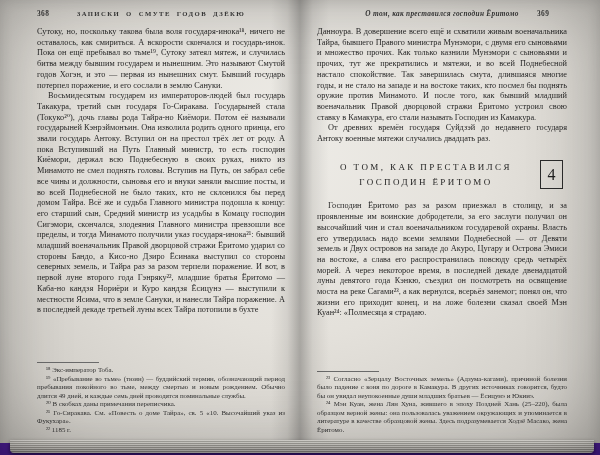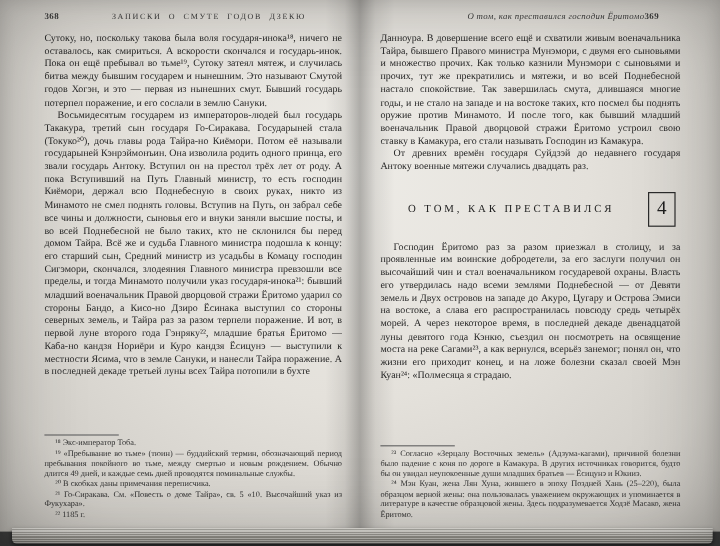--- a/index.html
+++ b/index.html
@@ -1,21 +1,21 @@
 <!DOCTYPE html>
 <html lang="ru"><head>
 <meta charset="utf-8">
 <style>
   html,body{margin:0;padding:0;}
   body{
     width:600px;height:455px;overflow:hidden;
     background:#2e2b28;
     font-family:"Liberation Serif","DejaVu Serif",serif;
   }
-  .photo{position:relative;width:600px;height:455px;background:#404040;}
+  .photo{position:relative;width:600px;height:455px;background:#4c1d95;}
   
   .edge{
     position:absolute;left:10px;right:6px;bottom:2px;height:13px;
     background:
       repeating-linear-gradient(to bottom, rgba(255,255,255,.25) 0 1px, rgba(0,0,0,.18) 1px 2px),
       linear-gradient(to bottom,#d8d5ce,#b5b2ab 55%,#8e8b85 100%);
     border-radius:0 0 4px 4px;
     box-shadow:0 2px 4px rgba(0,0,0,.55);
   }
   .book{
@@ -40,21 +40,21 @@
   }
   .page.left{padding-left:37px;padding-right:15px;}
   .page.right{padding-left:17px;padding-right:33px;}
   .page-head{
     display:flex;align-items:baseline;
     font-size:7.4px;color:#3a3a3a;margin-bottom:9px;
   }
   .pnum{width:30px;font-weight:bold;letter-spacing:.4px;}
   .page.right .pnum{text-align:left;}
   .spacer{width:30px;}
-  .rtitle{flex:1;text-align:right;white-space:nowrap;overflow:hidden;}
+  .rtitle{flex:1;text-align:center;white-space:nowrap;overflow:hidden;font-weight:bold;}
   .rtitle.caps{font-size:6.7px;letter-spacing:1.4px;word-spacing:3px;}
   .rtitle.ital{font-style:italic;font-size:7.3px;letter-spacing:.3px;}
   .body p{
     margin:0;
     font-size:8.3px;line-height:10.7px;
     text-align:justify;text-indent:11px;
     hyphens:auto;-webkit-hyphens:auto;
     color:#272727;
   }
   .body p.no-indent{text-indent:0;}
@@ -116,20 +116,21 @@
         <span class="rtitle ital">О том, как преставился господин Ёритомо</span>
         <span class="pnum">369</span>
       </div>
       <div class="body">
           <p class="no-indent">Данноура. В довершение всего ещё и схватили живым военачальника Тайра, бывшего Правого министра Мунэмори, с двумя его сыновьями и множество прочих. Как только казнили Мунэмори с сыновьями и прочих, тут же прекратились и мятежи, и во всей Поднебесной настало спокойствие. Так завершилась смута, длившаяся многие годы, и не стало на западе и на востоке таких, кто посмел бы поднять оружие против Минамото. И после того, как бывший младший военачальник Правой дворцовой стражи Ёритомо устроил свою ставку в Камакура, его стали называть Господин из Камакура.</p>
           <p>От древних времён государя Суйдзэй до недавнего государя Антоку военные мятежи случались двадцать раз.</p>
         </div>
       <div class="chapter">
         <div class="chapter-titles">
           <div>О ТОМ, КАК ПРЕСТАВИЛСЯ</div>
+          <div>ГОСПОДИН ЁРИТОМО</div>
         </div>
         <div class="chapter-num">4</div>
       </div>
       <div class="body">
           <p>Господин Ёритомо раз за разом приезжал в столицу, и за проявленные им воинские добродетели, за его заслуги получил он высочайший чин и стал военачальником государевой охраны. Власть его утвердилась надо всеми землями Поднебесной — от Девяти земель и Двух островов на западе до Акуро, Цугару и Острова Эмиси на востоке, а слава его распространилась повсюду средь четырёх морей. А через некоторое время, в последней декаде двенадцатой луны девятого года Кэнкю, съездил он посмотреть на освящение моста на реке Сагами²³, а как вернулся, всерьёз занемог; понял он, что жизни его приходит конец, и на ложе болезни сказал своей Мэн Куан²⁴: «Полмесяца я страдаю.</p>
         </div>
       <div class="footnotes">
           <p>²³ Согласно «Зерцалу Восточных земель» (Адзума-кагами), причиной болезни было падение с коня по дороге в Камакура. В других источниках говорится, будто бы он увидал неупокоенные души младших братьев — Ёсицунэ и Юкииэ.</p>
           <p>²⁴ Мэн Куан, жена Лян Хуна, жившего в эпоху Поздней Хань (25–220), была образцом верной жены: она пользовалась уважением окружающих и упоминается в литературе в качестве образцовой жены. Здесь подразумевается Ходзё Масако, жена Ёритомо.</p>
         </div>

